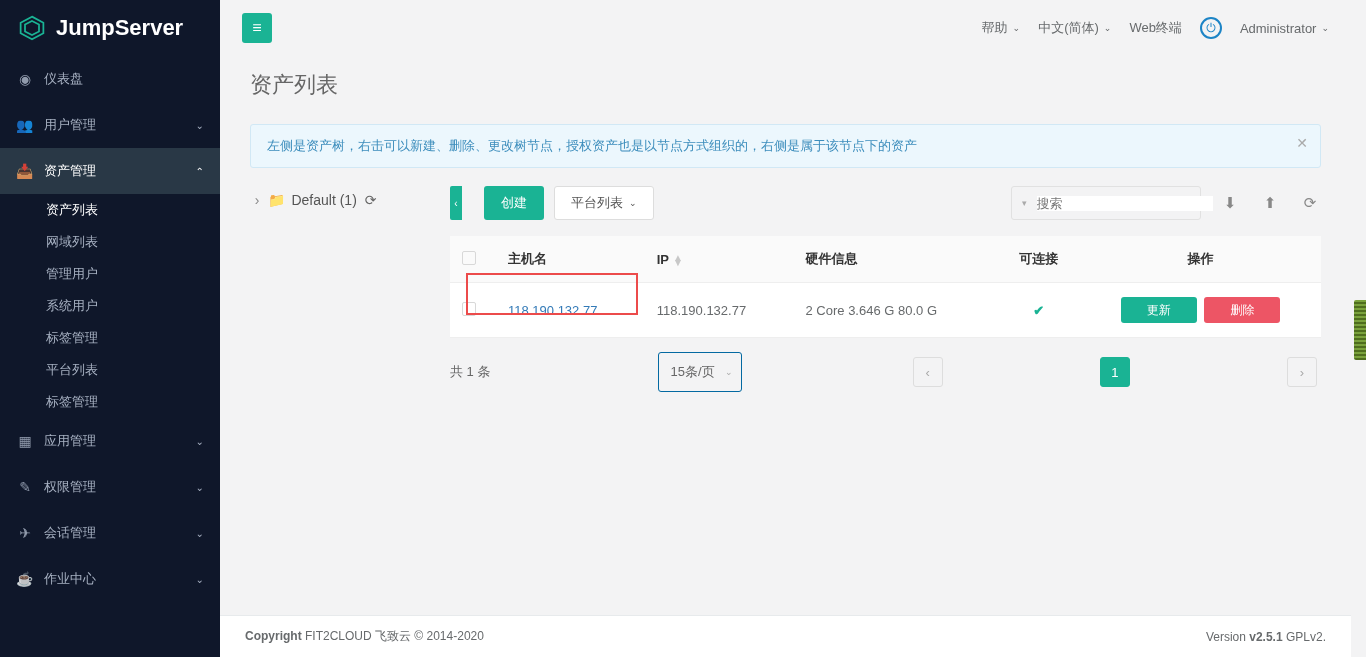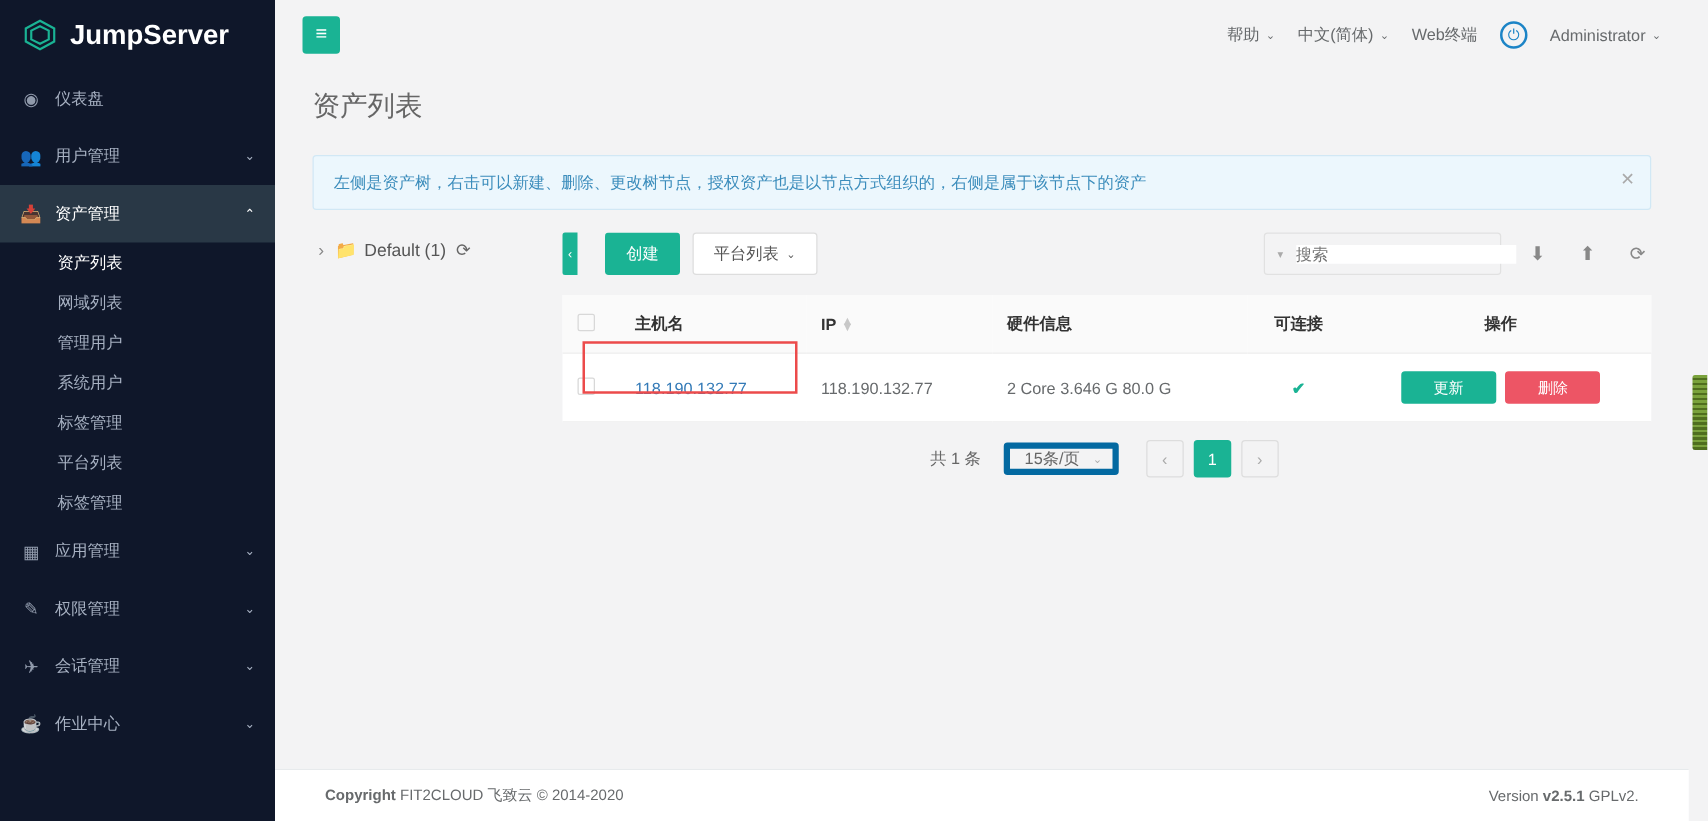--- a/index.html
+++ b/index.html
@@ -50,27 +50,27 @@
 .chkcell { width: 46px; text-align: center; }
 .chk { width: 14px; height: 14px; border: 1px solid #d8d8d8; border-radius: 2px; display: inline-block; }
 .hostname-cell { position: relative; }
 .hostname-link { color: #337ab7; }
 .red-box { position: absolute; border: 2px solid #ec4b4b; left: -30px; top: -10px; width: 172px; height: 42px; pointer-events: none; }
 .conn-ok { color: #1ab394; font-weight: 700; }
 .btn-sm { height: 26px; padding: 0 26px; border-radius: 3px; color: #fff; font-size: 12px; display: inline-flex; align-items: center; cursor: pointer; }
 .btn-update { background: #1ab394; margin-right: 4px; }
 .btn-delete { background: #ed5565; }
 .th-center, .td-center { text-align: center !important; }
-.pagination { display: flex; align-items: center; justify-content: center; margin-top: 14px; color: #666; }
+.pagination { display: flex; align-items: center; justify-content: space-between; margin-top: 14px; color: #666; }
 .pag-info { margin-right: 18px; }
-.page-select { border: 5px solid #0369a1; height: 26px; padding: 0 26px 0 12px; border-radius: 3px; margin-right: 18px; position: relative; display: flex; align-items: center; cursor: pointer; }
+.page-select { border: 1px solid #0369a1; height: 40px; padding: 0 26px 0 12px; border-radius: 3px; margin-right: 18px; position: relative; display: flex; align-items: center; cursor: pointer; }
 .page-select .cd { position: absolute; right: 8px; font-size: 9px; color: #aaa; }
 .pg-btn { width: 30px; height: 30px; border: 1px solid #ddd; border-radius: 3px; display: flex; align-items: center; justify-content: center; margin: 0 4px; cursor: pointer; color: #aaa; }
 .pg-btn.current { background: #1ab394; color: #fff; border-color: #1ab394; }
-.footer { position: absolute; left: 220px; right: 15px; bottom: 0; height: 42px; background: #fff; border-top: 1px solid #e7eaec; display: flex; align-items: center; padding: 0 40px; font-size: 12px; color: #676a6c; }
+.footer { position: absolute; left: 220px; right: 15px; bottom: 0; height: 42px; background: #fff; border-top: 1px solid #e7eaec; display: flex; align-items: center; padding: 0 25px; font-size: 12px; color: #676a6c; }
 .footer .spacer { flex: 1; }
 .side-strip { position: absolute; right: 0; top: 300px; width: 12px; height: 60px; background: repeating-linear-gradient(#7aa23c 0 2px,#4f6e1e 2px 4px); border-radius: 2px 0 0 2px; }
 </style>
 </head>
 <body>
 
 <div class="sidebar">
   <div class="logo">
     <svg width="28" height="28" viewBox="0 0 32 32">
         <g fill="none" stroke="#1ab394" stroke-width="2">

